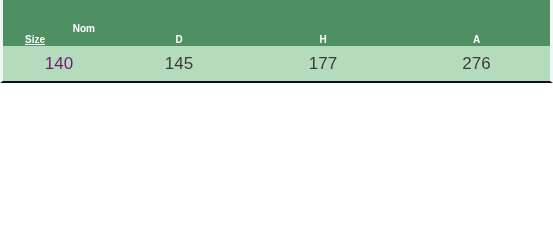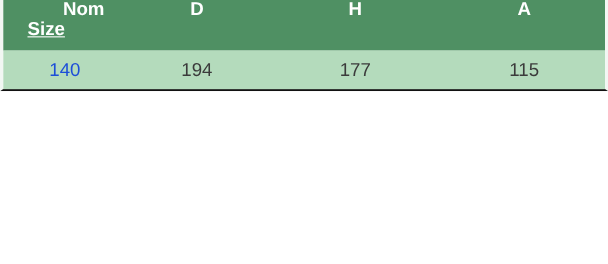--- a/index.html
+++ b/index.html
@@ -44,25 +44,25 @@
 
   
   .header-row {
     height: 46px;
     display: flex;
     background: #4f9063;
     flex: 0 0 auto;
   }
   .header-cell {
     display: flex;
-    align-items: flex-start;
+    align-items: flex-end;
     justify-content: center;
     color: #ffffff;
     font-weight: bold;
-    font-size: 17px;
+    font-size: 10px;
     line-height: 1.08;
     box-sizing: border-box;
     text-align: center;
   }
 
   
   .col-nom  { width: 112px; }
   .col-d    { width: 128px; }
   .col-h    { width: 160px; }
   .col-a    { width: 147px; }
@@ -122,26 +122,26 @@
         <div class="header-cell col-d" style="color: rgb(255, 255, 255);">D</div>
 
         <div class="header-cell col-h" style="color: rgb(255, 255, 255);">H</div>
 
         <div class="header-cell col-a" style="color: rgb(255, 255, 255);">A</div>
 
       </div>
 
       <div class="data-row" style="background: rgb(180, 219, 188);">
 
-        <div class="data-cell col-nom" style="color: #1d4ed8;">140</div>
+        <div class="data-cell col-nom" style="color: #701a75;">140</div>
 
-        <div class="data-cell col-d" style="color: rgb(59, 59, 59);">194</div>
+        <div class="data-cell col-d" style="color: rgb(59, 59, 59);">145</div>
 
         <div class="data-cell col-h" style="color: rgb(59, 59, 59);">177</div>
 
-        <div class="data-cell col-a" style="color: rgb(59, 59, 59);">115</div>
+        <div class="data-cell col-a" style="color: rgb(59, 59, 59);">276</div>
 
       </div>
 
     </div>
   </div>
 
 </div>
 
 </body></html>

